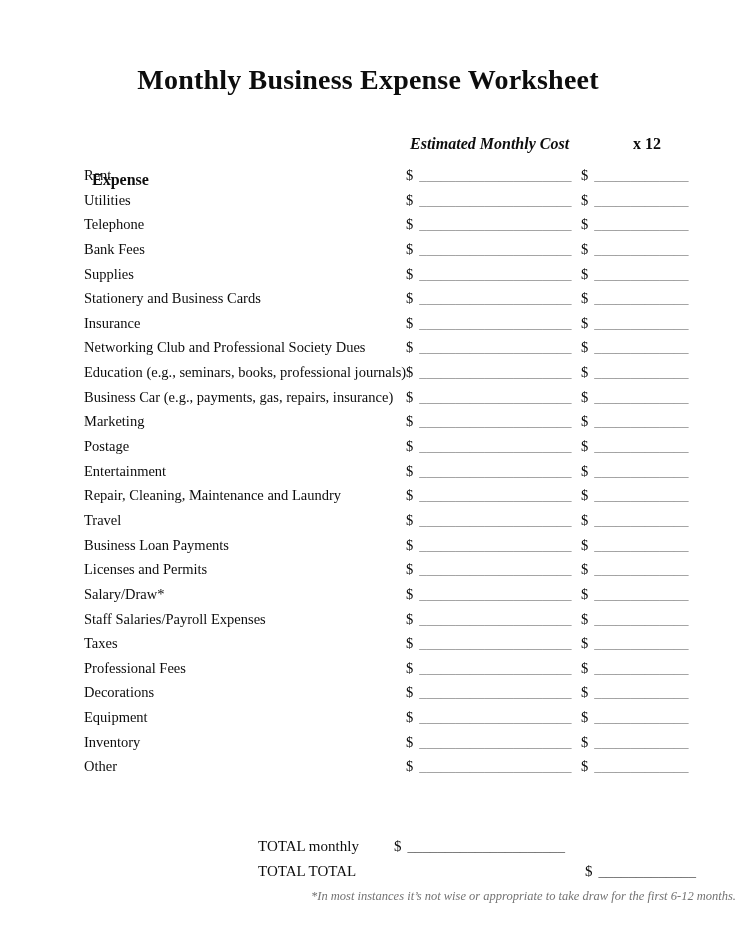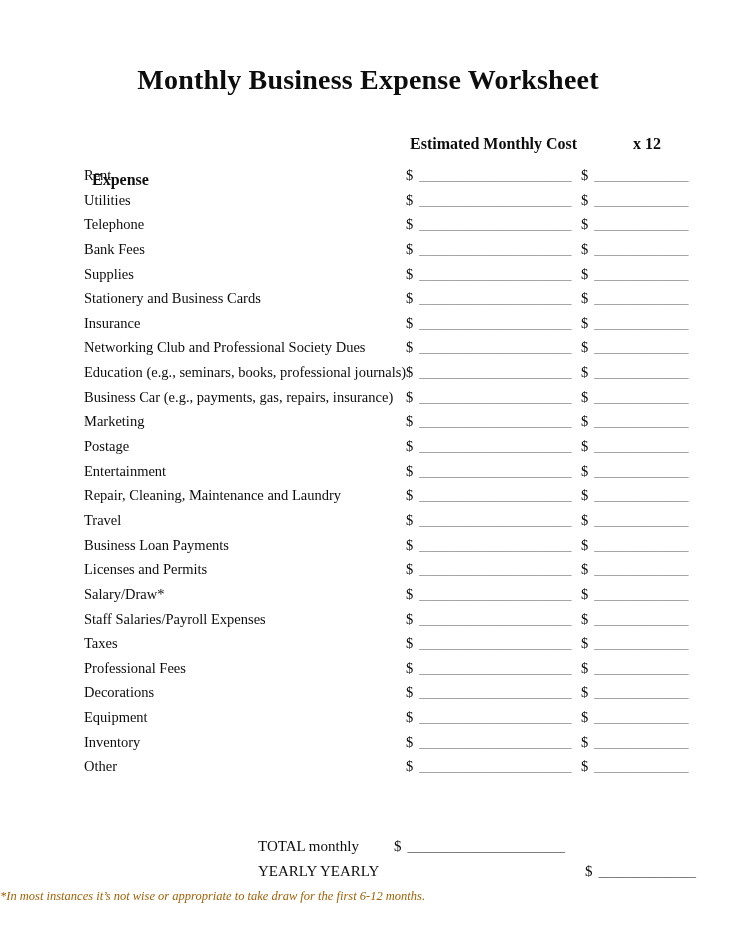--- a/index.html
+++ b/index.html
@@ -7,37 +7,37 @@
     position:relative;width:736px;height:952px;background:#ffffff;
     font-family:"Liberation Serif","DejaVu Serif",serif;color:#0d0d0d;overflow:hidden;
   }
   .title{
     position:absolute;top:66px;left:0;width:100%;text-align:center;
     font-size:28px;font-weight:bold;margin:0;line-height:1;letter-spacing:0.2px;
   }
   .colheads{position:absolute;top:134px;left:0;width:100%;height:22px;font-weight:bold;font-size:16px;line-height:20px;}
   .h{position:absolute;white-space:nowrap;}
   .h-expense{left:92px;margin-top:36px;}
-  .h-est{left:410px;}
+  .h-est{left:410px;font-style:italic;}
   .h-x12{left:633px;}
   .rows{position:absolute;top:163px;left:0;width:100%;}
   .row{height:24.65px;line-height:24.65px;white-space:nowrap;font-size:14.5px;}
   .lbl{display:inline-block;margin-left:84px;width:322px;overflow:visible;vertical-align:baseline;}
   .mcol{display:inline-block;width:175px;}
   .ycol{display:inline-block;}
   .bl{margin-left:6px;color:#8a8a8a;margin-top:20px;}
   .totals{position:absolute;top:834px;left:0;width:100%;font-size:15px;}
   .trow{position:relative;height:24.65px;line-height:24.65px;white-space:nowrap;}
   .tlabel{position:absolute;left:258px;}
   .tmon{position:absolute;left:394px;}
   .tyear{position:absolute;left:585px;}
   .totals .bl{color:#555555;}
   .footnote{
-    position:absolute;top:889px;left:0;width:100%;text-align:left;
-    font-style:italic;font-size:12.5px;color:#a16207;
+    position:absolute;top:889px;left:0;width:100%;text-align:right;
+    font-style:italic;font-size:12.5px;color:#737373;
   }
 </style>
 </head>
 <body>
 
 <div class="page">
 
   <h1 class="title">Monthly Business Expense Worksheet</h1>
 
   <div class="colheads">
@@ -73,20 +73,20 @@
     <div class="row"><span class="lbl">Inventory</span><span class="mcol"><span class="ds">$</span><span class="bl">_____________________</span></span><span class="ycol"><span class="ds">$</span><span class="bl">_____________</span></span></div>
     <div class="row"><span class="lbl">Other</span><span class="mcol"><span class="ds">$</span><span class="bl">_____________________</span></span><span class="ycol"><span class="ds">$</span><span class="bl">_____________</span></span></div>
   </div>
 
   <div class="totals">
     <div class="trow">
       <span class="tlabel">TOTAL monthly</span>
       <span class="tmon"><span class="ds">$</span><span class="bl">_____________________</span></span>
     </div>
     <div class="trow">
-      <span class="tlabel">YEARLY YEARLY</span>
+      <span class="tlabel">TOTAL TOTAL</span>
       <span class="tyear"><span class="ds">$</span><span class="bl">_____________</span></span>
     </div>
   </div>
 
   <div class="footnote">*In most instances it’s not wise or appropriate to take draw for the first 6-12 months.</div>
 
 </div>
 
 </body></html>

